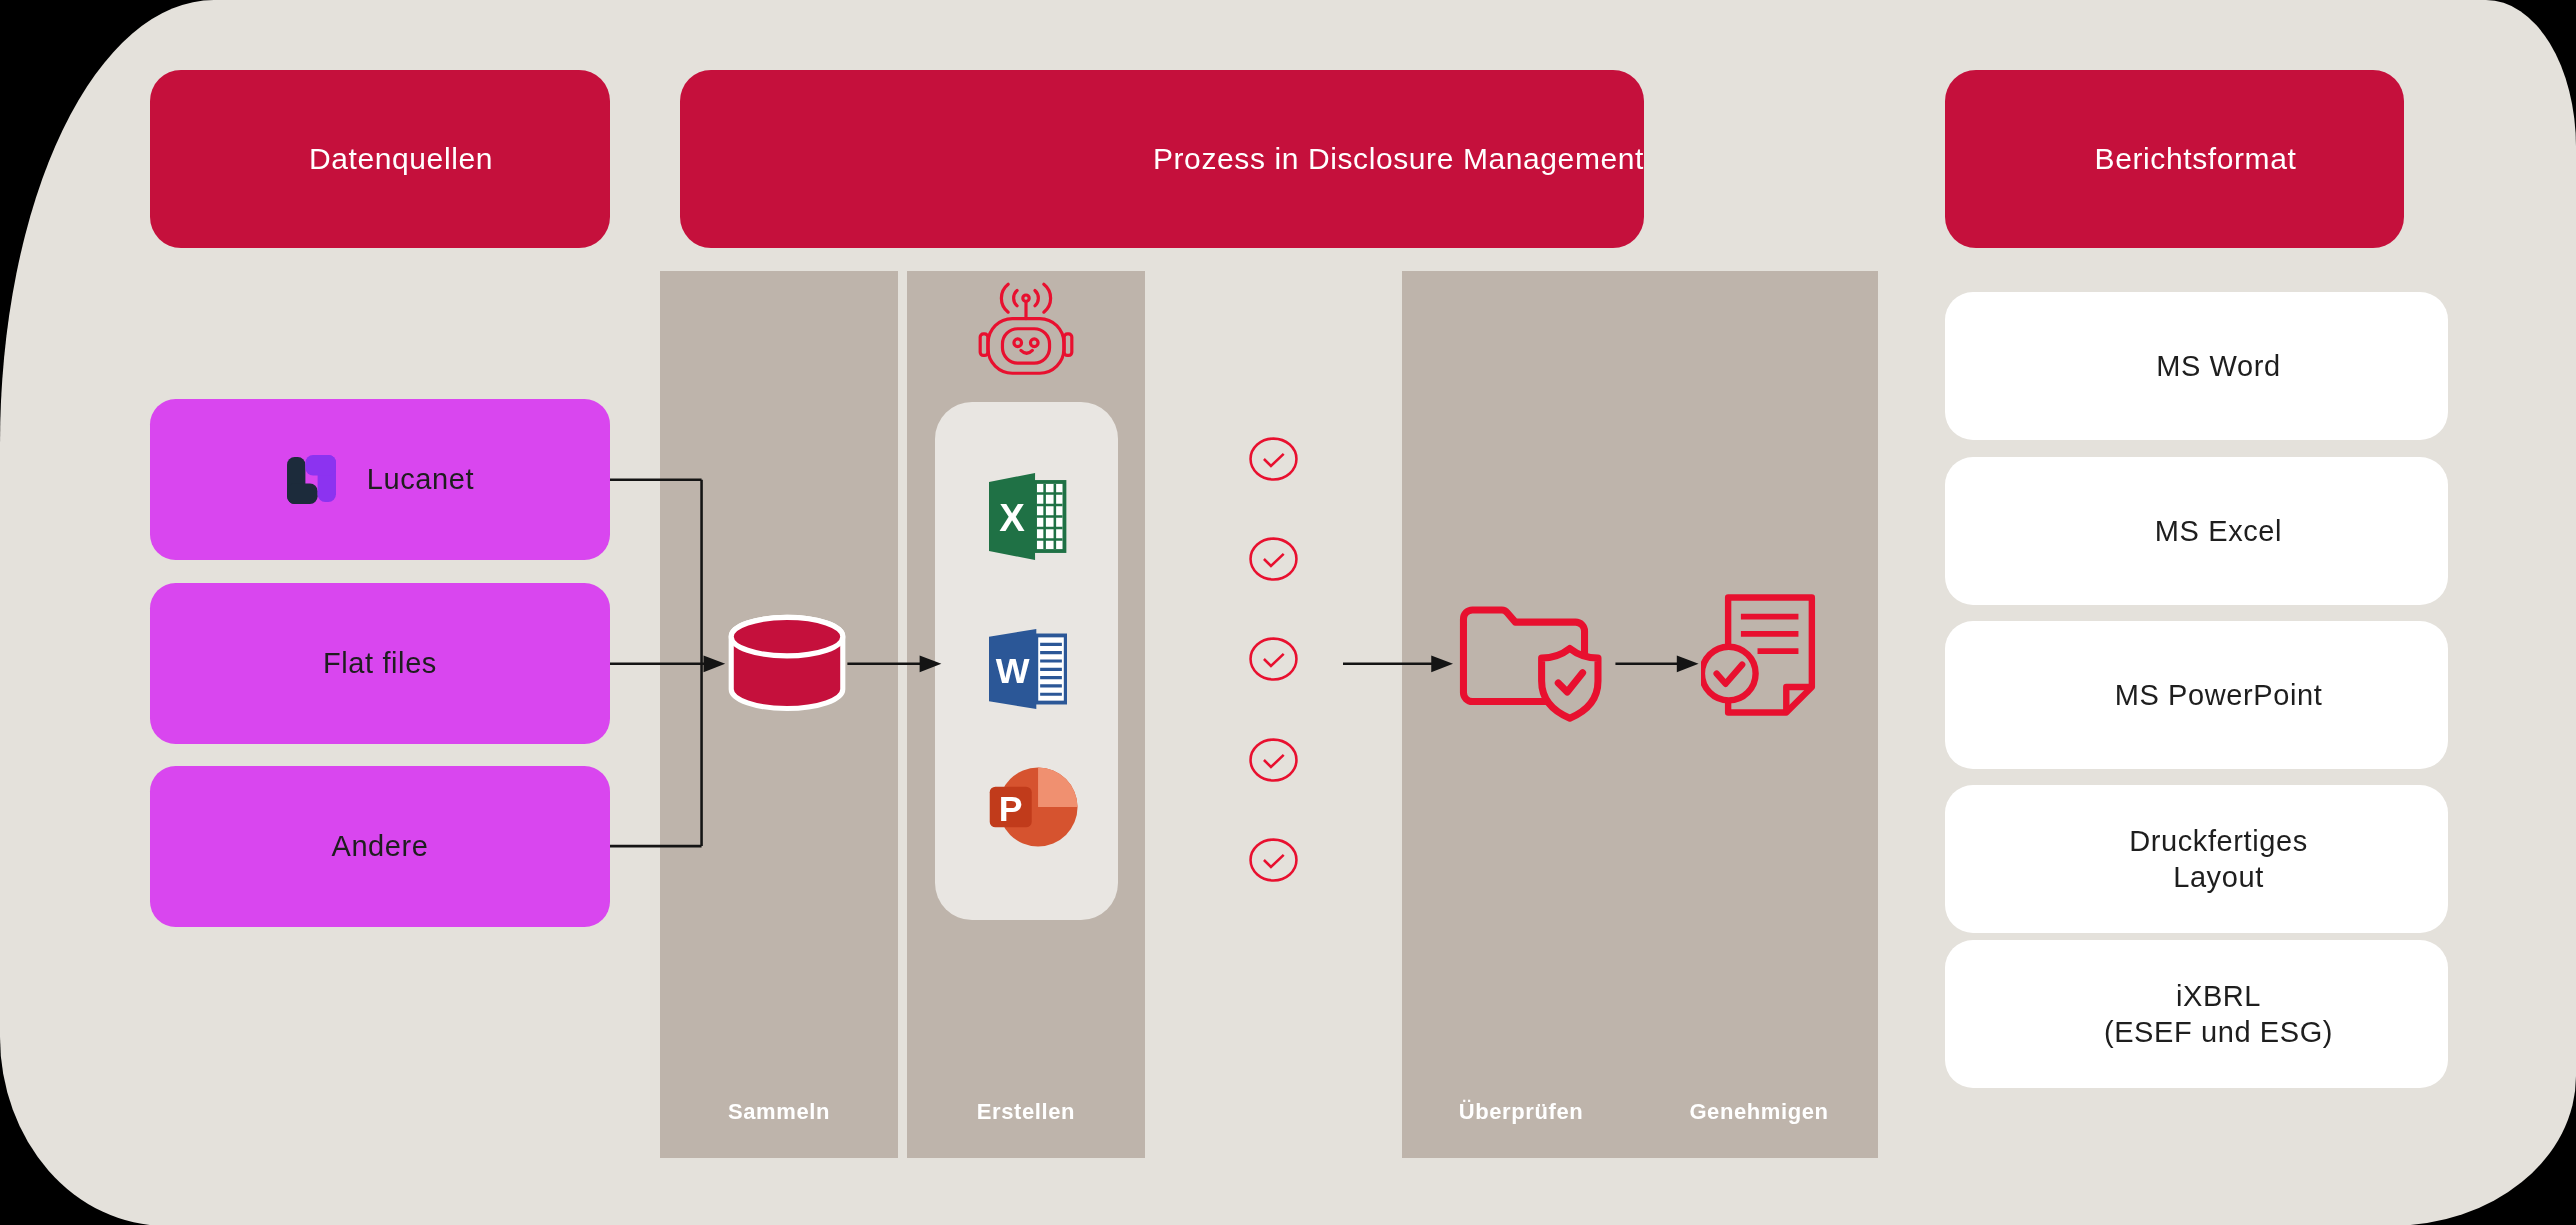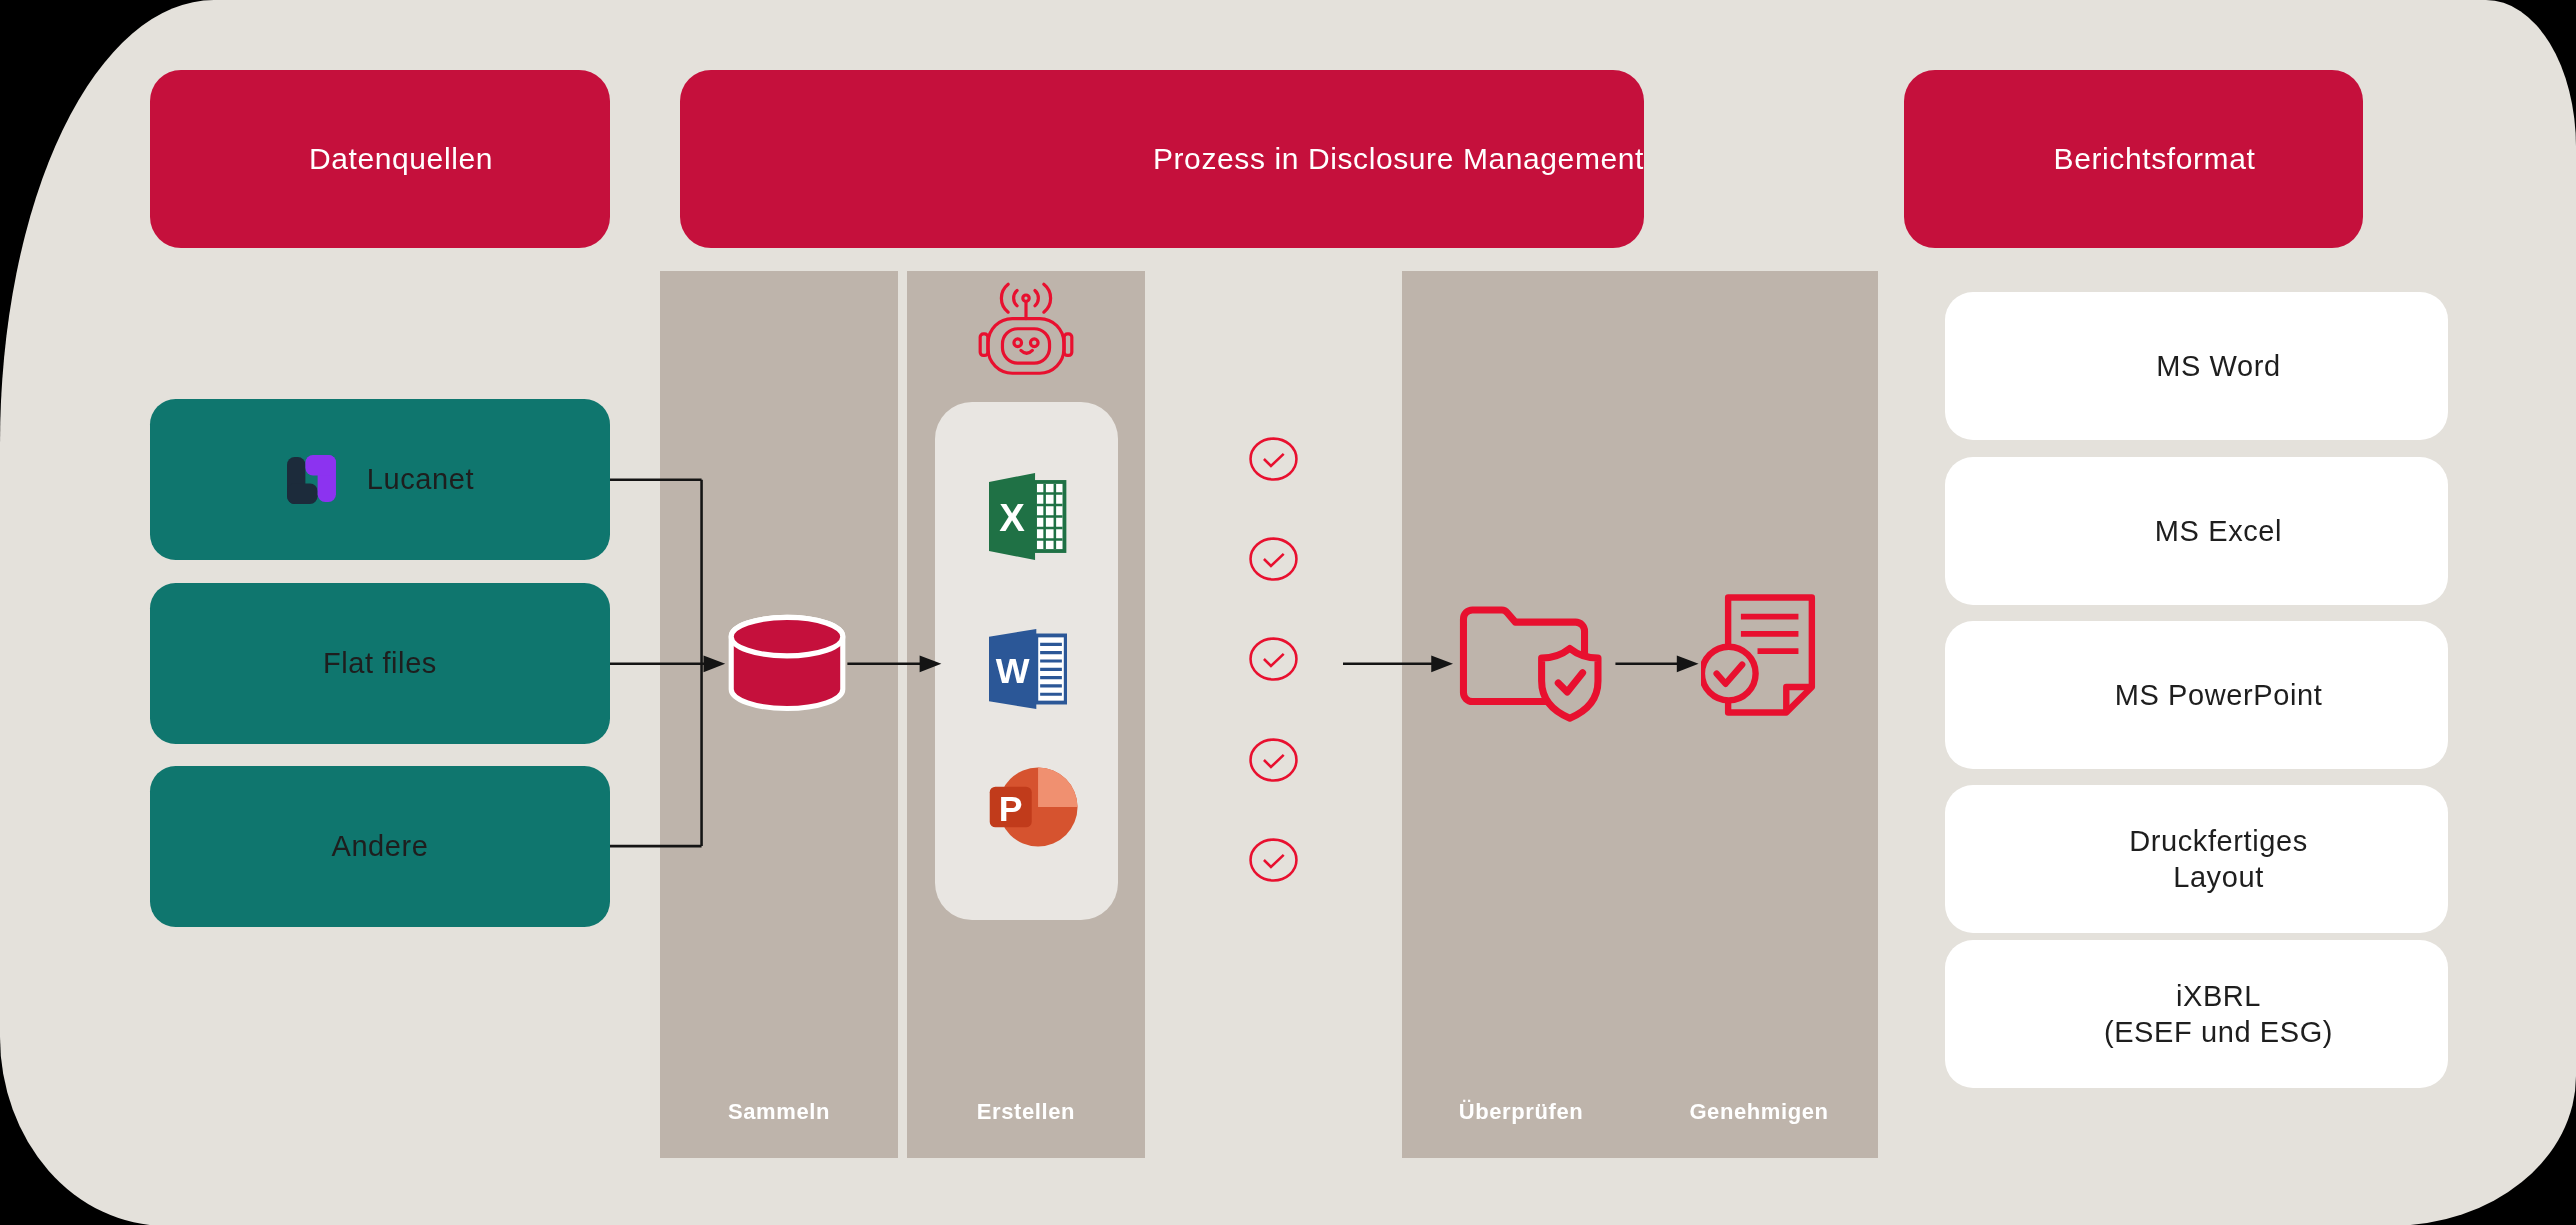--- a/index.html
+++ b/index.html
@@ -5,22 +5,22 @@
   html,body{margin:0;padding:0;background:#000;}
   body{width:2576px;height:1226px;position:relative;overflow:hidden;
        font-family:"Liberation Sans","DejaVu Sans",sans-serif;}
   .canvas{position:absolute;inset:0;background:#E4E1DB;
           border-radius:214px 90px 185px 166px / 444px 147px 150px 189px;}
   .pill{position:absolute;top:70px;height:178px;background:#C5103C;border-radius:31px;
         display:flex;align-items:center;justify-content:center;}
   .pill span{color:#fff;font-size:30px;font-weight:400;letter-spacing:0.6px;margin-left:42px;}
   .pill.p1{left:150px;width:460px;}
   .pill.p2{left:680px;width:964px;justify-content:flex-end;}
-  .pill.p3{left:1904px;width:459px;}
-  .src-card{position:absolute;left:150px;width:460px;height:161px;background:#0f766e;border-radius:25.6px;
+  .pill.p3{left:1945px;width:459px;}
+  .src-card{position:absolute;left:150px;width:460px;height:161px;background:#d946ef;border-radius:25.6px;
             display:flex;align-items:center;justify-content:center;gap:30px;}
   .src-card .lbl{font-size:29px;font-weight:300;color:#1E1E1E;letter-spacing:0.6px;}
   .col{position:absolute;top:271px;height:887px;width:238px;background:#BEB4AB;}
   .col-label{position:absolute;bottom:33px;width:100%;text-align:center;color:#fff;
              font-size:22px;font-weight:700;letter-spacing:0.6px;}
   .panel{position:absolute;left:935px;top:402px;width:183px;height:518px;background:#E9E6E2;border-radius:37px;}
   .fmt-card{position:absolute;left:1945px;width:459px;height:148px;background:#fff;border-radius:28px;
             display:flex;align-items:center;justify-content:center;text-align:center;padding-left:44px;}
   .fmt-card .lbl{font-size:29px;font-weight:300;color:#1E1E1E;letter-spacing:0.6px;
                  white-space:pre-line;line-height:1.25;}

